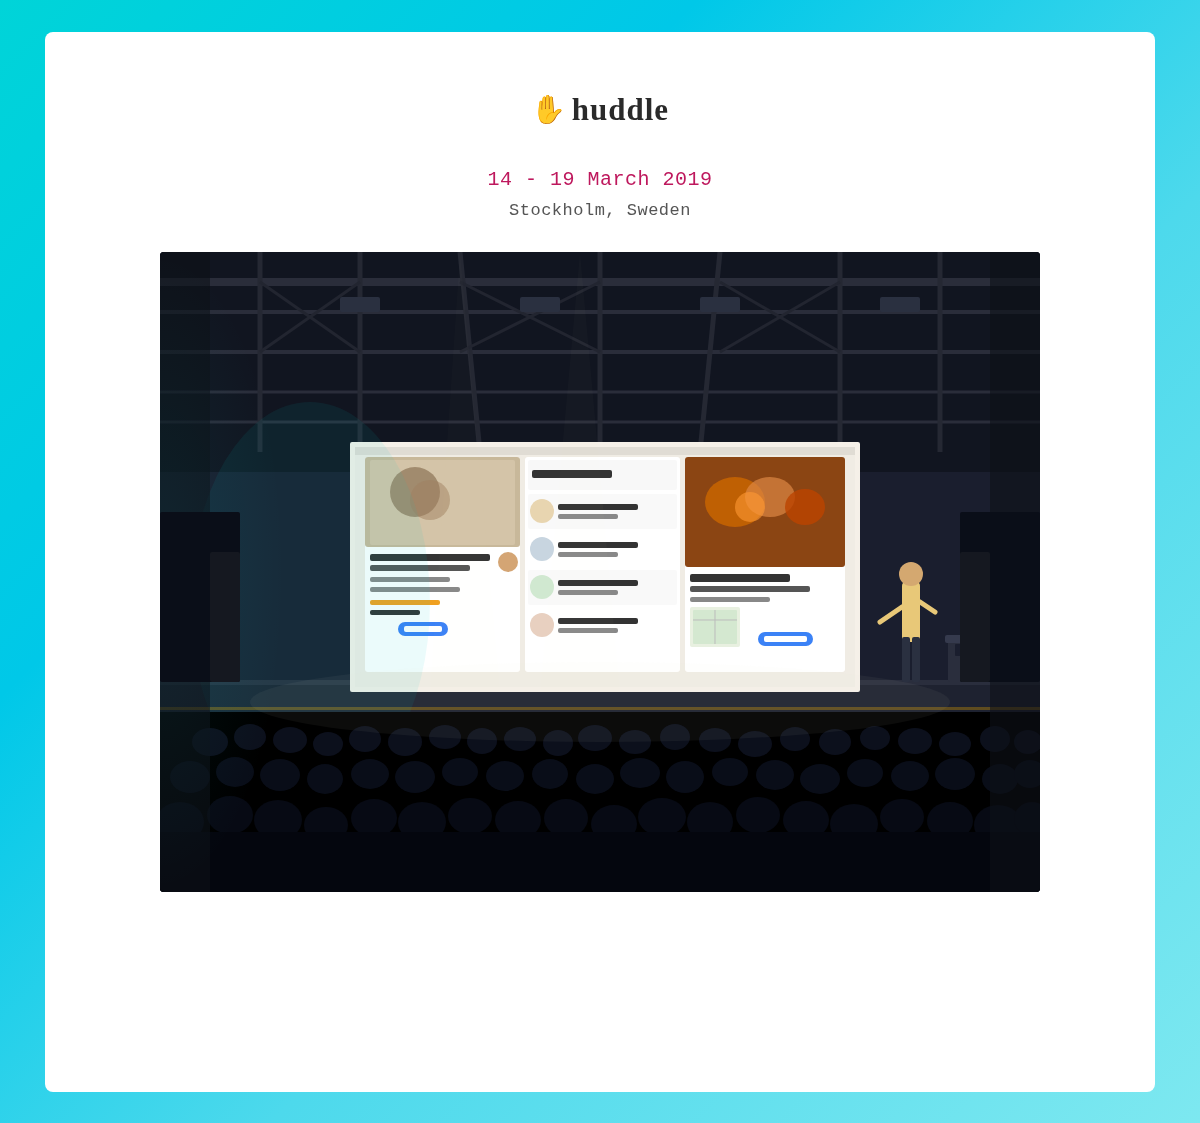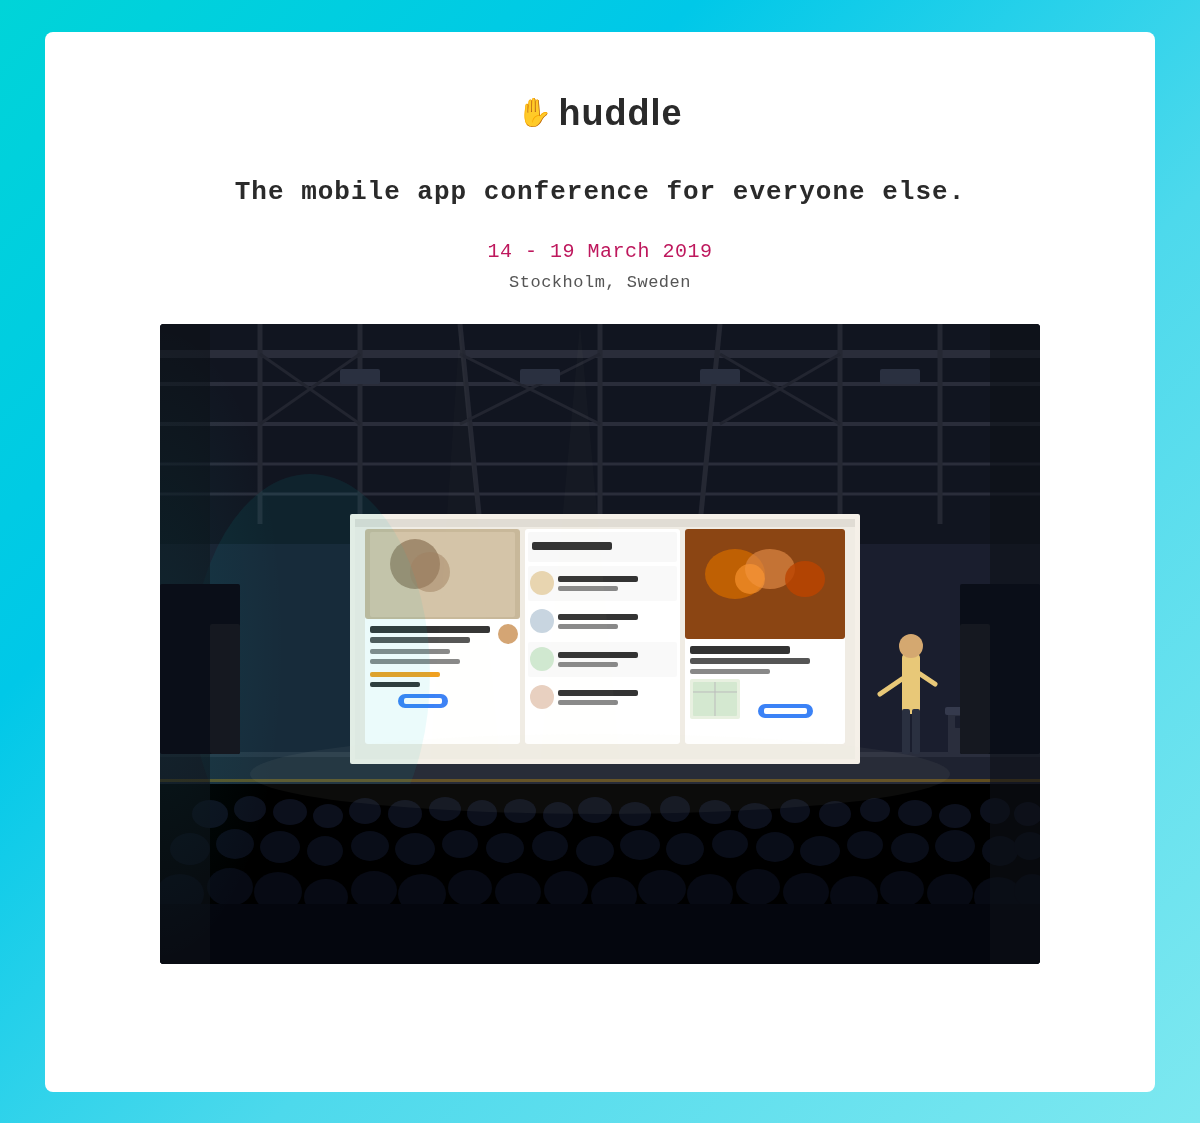--- a/index.html
+++ b/index.html
@@ -35,22 +35,22 @@
       gap: 6px;
       margin-bottom: 40px;
     }
 
     .logo-hand {
       font-size: 28px;
       line-height: 1;
     }
 
     .logo-text {
-      font-family: Liberation Sans, sans-serif;
-      font-size: 36px;
+      font-family: Liberation Serif, serif;
+      font-size: 31px;
       font-weight: 700;
       color: #2a2a2a;
       letter-spacing: 1px;
       text-align: center;
     }
 
     .tagline {
       font-family: 'Courier New', Courier, monospace;
       font-size: 26px;
       font-weight: 700;
@@ -95,21 +95,20 @@
 </head>
 <body>
 
 <div class="card">
 
   <div class="logo-area">
     <span class="logo-hand">✋</span>
     <span class="logo-text">huddle</span>
   </div>
 
-  <div class="tagline">The mobile app conference for everyone else.</div>
 
   <div class="date-text">14 - 19 March 2019</div>
 
   <div class="location-text">Stockholm, Sweden</div>
 
   <div class="conference-image">
     <svg xmlns="http://www.w3.org/2000/svg" viewBox="0 0 880 640">
 
       <rect width="880" height="640" fill="#1a1e2e"></rect>
 

